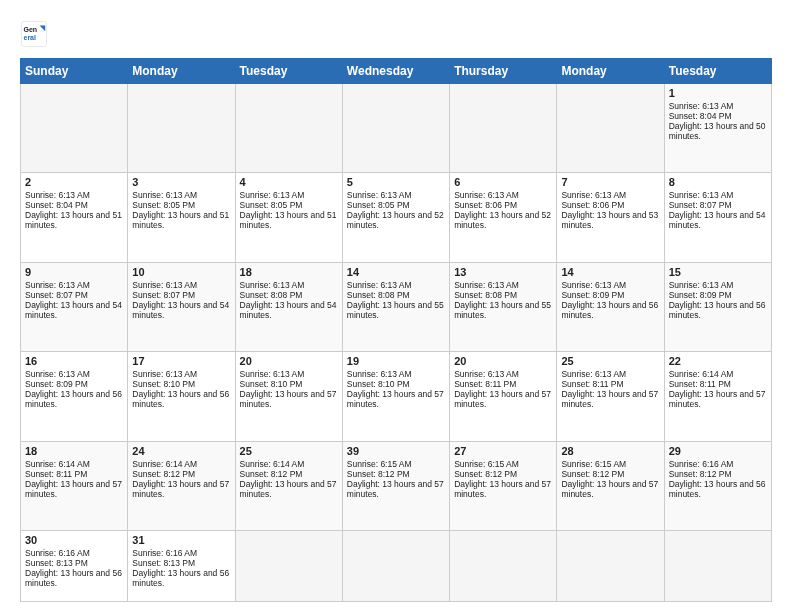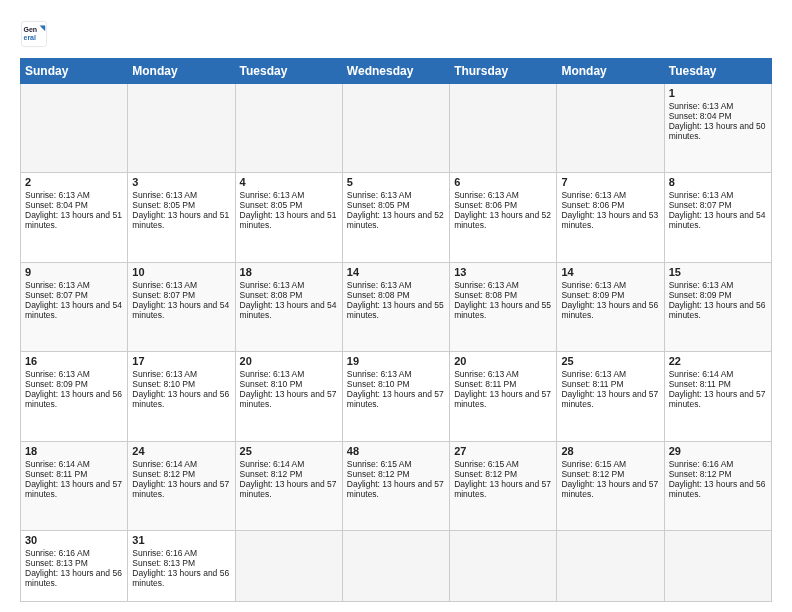--- a/index.html
+++ b/index.html
@@ -163,21 +163,21 @@
           <td><span class="day-num">20</span><span>Sunrise: 6:13 AM</span><br><span>Sunset: 8:10 PM</span><br><span>Daylight: 13 hours and 57 minutes.</span></td>
           <td><span class="day-num">19</span><span>Sunrise: 6:13 AM</span><br><span>Sunset: 8:10 PM</span><br><span>Daylight: 13 hours and 57 minutes.</span></td>
           <td><span class="day-num">20</span><span>Sunrise: 6:13 AM</span><br><span>Sunset: 8:11 PM</span><br><span>Daylight: 13 hours and 57 minutes.</span></td>
           <td><span class="day-num">25</span><span>Sunrise: 6:13 AM</span><br><span>Sunset: 8:11 PM</span><br><span>Daylight: 13 hours and 57 minutes.</span></td>
           <td><span class="day-num">22</span><span>Sunrise: 6:14 AM</span><br><span>Sunset: 8:11 PM</span><br><span>Daylight: 13 hours and 57 minutes.</span></td>
         </tr>
         <tr class="row-shade">
           <td><span class="day-num">18</span><span>Sunrise: 6:14 AM</span><br><span>Sunset: 8:11 PM</span><br><span>Daylight: 13 hours and 57 minutes.</span></td>
           <td><span class="day-num">24</span><span>Sunrise: 6:14 AM</span><br><span>Sunset: 8:12 PM</span><br><span>Daylight: 13 hours and 57 minutes.</span></td>
           <td><span class="day-num">25</span><span>Sunrise: 6:14 AM</span><br><span>Sunset: 8:12 PM</span><br><span>Daylight: 13 hours and 57 minutes.</span></td>
-          <td><span class="day-num">48</span><span>Sunrise: 6:15 AM</span><br><span>Sunset: 8:12 PM</span><br><span>Daylight: 13 hours and 57 minutes.</span></td>
+          <td><span class="day-num">39</span><span>Sunrise: 6:15 AM</span><br><span>Sunset: 8:12 PM</span><br><span>Daylight: 13 hours and 57 minutes.</span></td>
           <td><span class="day-num">27</span><span>Sunrise: 6:15 AM</span><br><span>Sunset: 8:12 PM</span><br><span>Daylight: 13 hours and 57 minutes.</span></td>
           <td><span class="day-num">28</span><span>Sunrise: 6:15 AM</span><br><span>Sunset: 8:12 PM</span><br><span>Daylight: 13 hours and 57 minutes.</span></td>
           <td><span class="day-num">29</span><span>Sunrise: 6:16 AM</span><br><span>Sunset: 8:12 PM</span><br><span>Daylight: 13 hours and 56 minutes.</span></td>
         </tr>
         <tr>
           <td class="last-row"><span class="day-num">30</span><span>Sunrise: 6:16 AM</span><br><span>Sunset: 8:13 PM</span><br><span>Daylight: 13 hours and 56 minutes.</span></td>
           <td class="last-row"><span class="day-num">31</span><span>Sunrise: 6:16 AM</span><br><span>Sunset: 8:13 PM</span><br><span>Daylight: 13 hours and 56 minutes.</span></td>
           <td class="last-row empty"></td>
           <td class="last-row empty"></td>
           <td class="last-row empty"></td>

